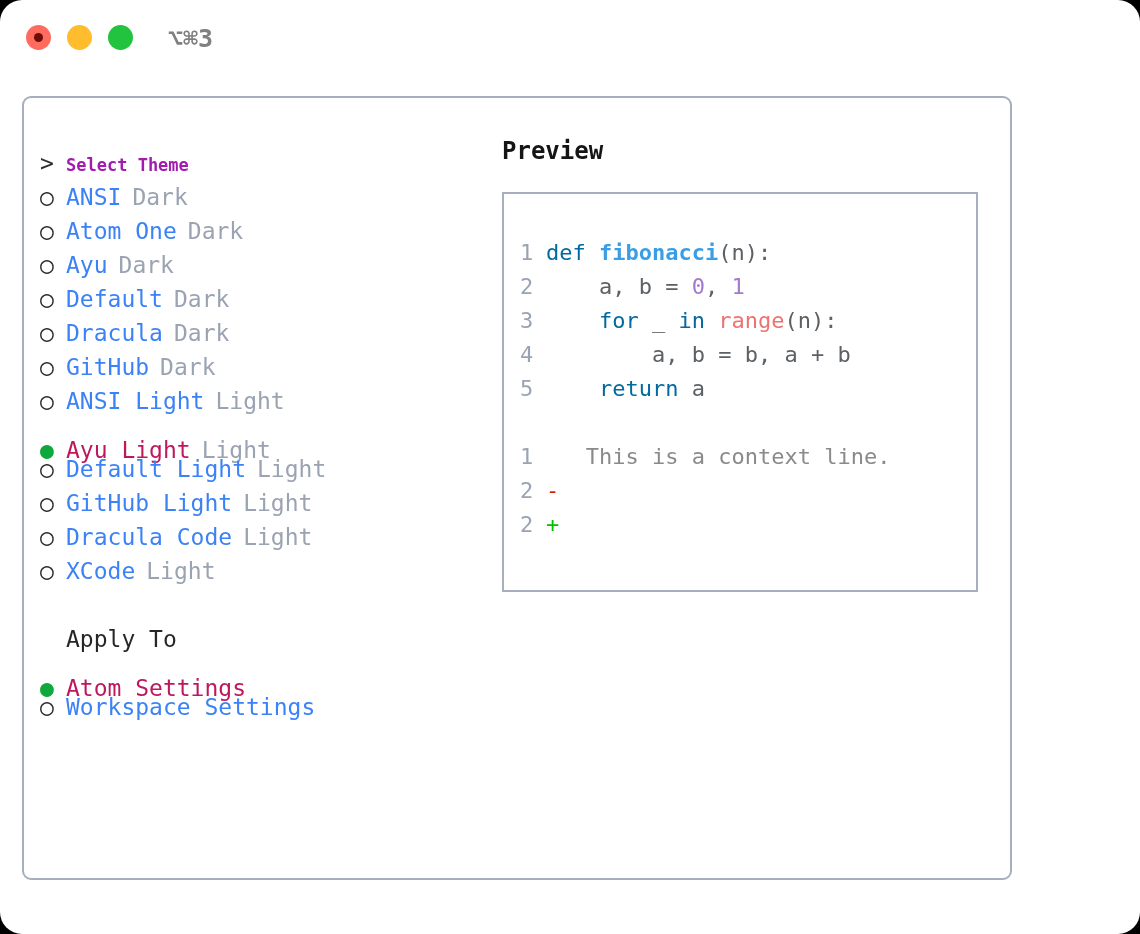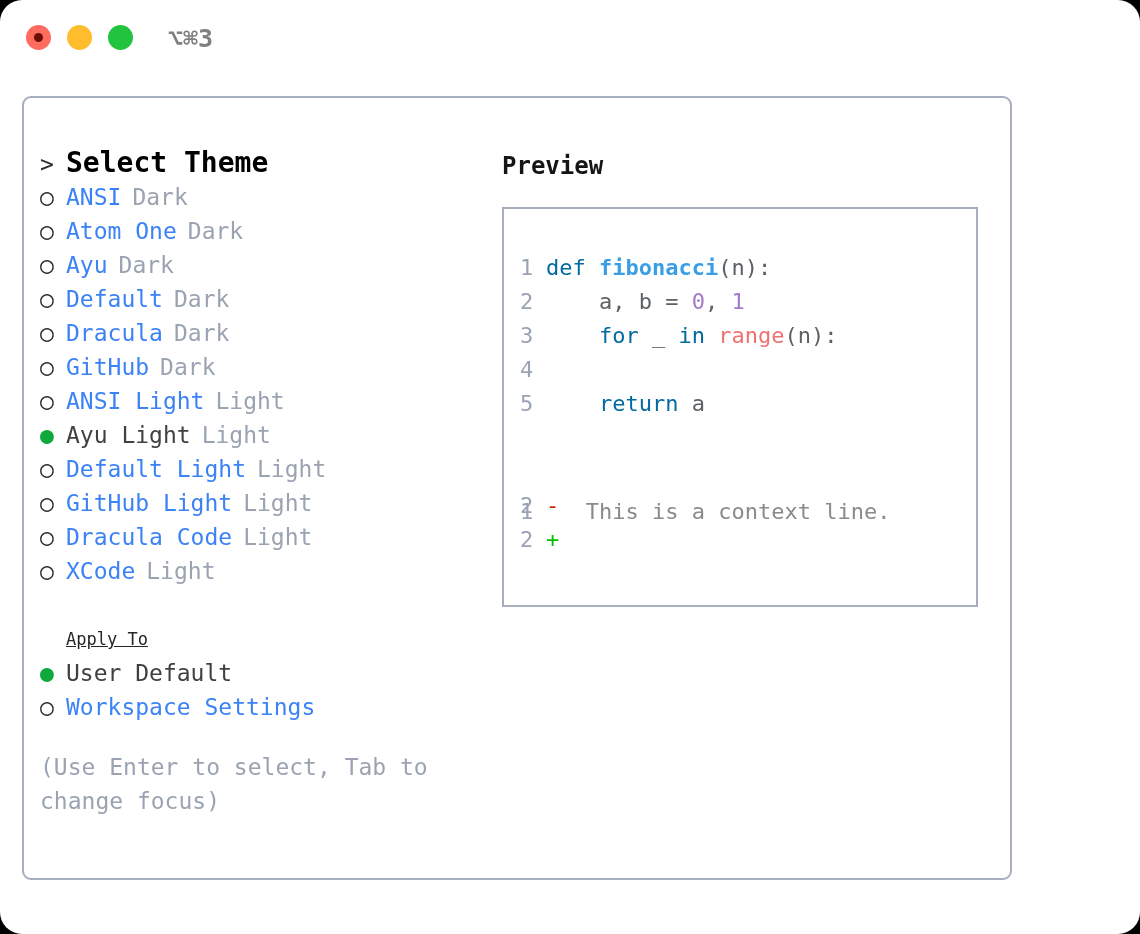--- a/index.html
+++ b/index.html
@@ -104,52 +104,51 @@
     width: 26px;
     flex: 0 0 26px;
     color: #303030;
     font-size: 23px;
   }
   .marker.sel  { color: #0fa83c; }
   .marker.open { color: #303030; }
 
   .heading {
     font-weight: bold;
-    color: #000000;
-    font-size: 28px;
+    color: #a21caf;
+    font-size: 17px;
   }
   .label-main  { color: #3b82f6; }
-  .label-main.selected { color: #404040; }
+  .label-main.selected { color: #be185d; margin-top: 15px; }
   .label-tag {
     color: #9aa3b2;
     padding-left: 11px;
   }
 
   .section-gap { height: 34px; }
 
   .apply-heading {
     color: #262626;
-    font-size: 17px;
-    text-decoration: underline;
+    font-size: 23px;
   }
 
   .hint {
     margin-top: 26px;
     color: #9aa3b2;
     font-size: 23px;
     line-height: 34px;
     width: 400px;
     white-space: pre-wrap;
   }
 
   
   .right-col {
     position: absolute;
     left: 478px;
-    top: 51px;
+    top: 36px;
     width: 490px;
   }
   .preview-heading {
     font-size: 24px;
     font-weight: bold;
     color: #151515;
     line-height: 34px;
   }
   .preview-box {
     margin-top: 24px;
@@ -182,21 +181,21 @@
   }
   .blank-line { height: 34px; }
 
   
   .tok-kw   { color: #0369a1; }
   .tok-fn   { color: #399ee6; font-weight: bold; }
   .tok-num  { color: #a37acc; }
   .tok-call { color: #f07171; }
   .tok-plain{ color: #5c6166; }
 
-  .diff-ctx { color: #8a8a8a; margin-top: 40px; }
+  .diff-ctx { color: #8a8a8a; }
   .diff-del { color: #cc2200; }
   .diff-add { color: #00c000; }
 </style>
 </head>
 <body>
 
 <div class="window">
 
   <div class="titlebar">
     <div class="lights">
@@ -233,36 +232,35 @@
           </div>
 
         <div class="section-gap"></div>
 
         <div class="row">
           <span class="marker"></span>
           <span class="apply-heading">Apply To</span>
         </div>
 
         <div id="apply-list">
-            <div class="row"><span class="marker sel">●</span><span class="label-main selected">User Default</span></div>
+            <div class="row"><span class="marker sel">●</span><span class="label-main selected">Atom Settings</span></div>
             <div class="row"><span class="marker open">○</span><span class="label-main">Workspace Settings</span></div>
           </div>
 
-        <div class="hint">(Use Enter to select, Tab to change focus)</div>
       </div>
 
       <div class="right-col">
         <div class="preview-heading">Preview</div>
         <div class="preview-box">
           <div class="code-area">
             <div id="code-lines">
                 <div class="code-line"><span class="lineno">1</span><span><span class="tok-kw">def </span><span class="tok-fn">fibonacci</span><span class="tok-plain">(n):</span></span></div>
                 <div class="code-line"><span class="lineno">2</span><span><span class="tok-plain">    a, b = </span><span class="tok-num">0</span><span class="tok-plain">, </span><span class="tok-num">1</span></span></div>
                 <div class="code-line"><span class="lineno">3</span><span><span class="tok-plain">    </span><span class="tok-kw">for</span><span class="tok-plain"> _ </span><span class="tok-kw">in</span><span class="tok-plain"> </span><span class="tok-call">range</span><span class="tok-plain">(n):</span></span></div>
-                <div class="code-line"><span class="lineno">4</span></div>
+                <div class="code-line"><span class="lineno">4</span><span><span class="tok-plain">        a, b = b, a + b</span></span></div>
                 <div class="code-line"><span class="lineno">5</span><span><span class="tok-plain">    </span><span class="tok-kw">return</span><span class="tok-plain"> a</span></span></div>
               </div>
             <div class="blank-line"></div>
             <div id="diff-lines">
                 <div class="code-line"><span class="lineno">1</span><span class="diff-ctx"> </span><span class="diff-ctx">  This is a context line.</span></div>
                 <div class="code-line"><span class="lineno">2</span><span class="diff-del">-</span></div>
                 <div class="code-line"><span class="lineno">2</span><span class="diff-add">+</span></div>
               </div>
           </div>
         </div>

